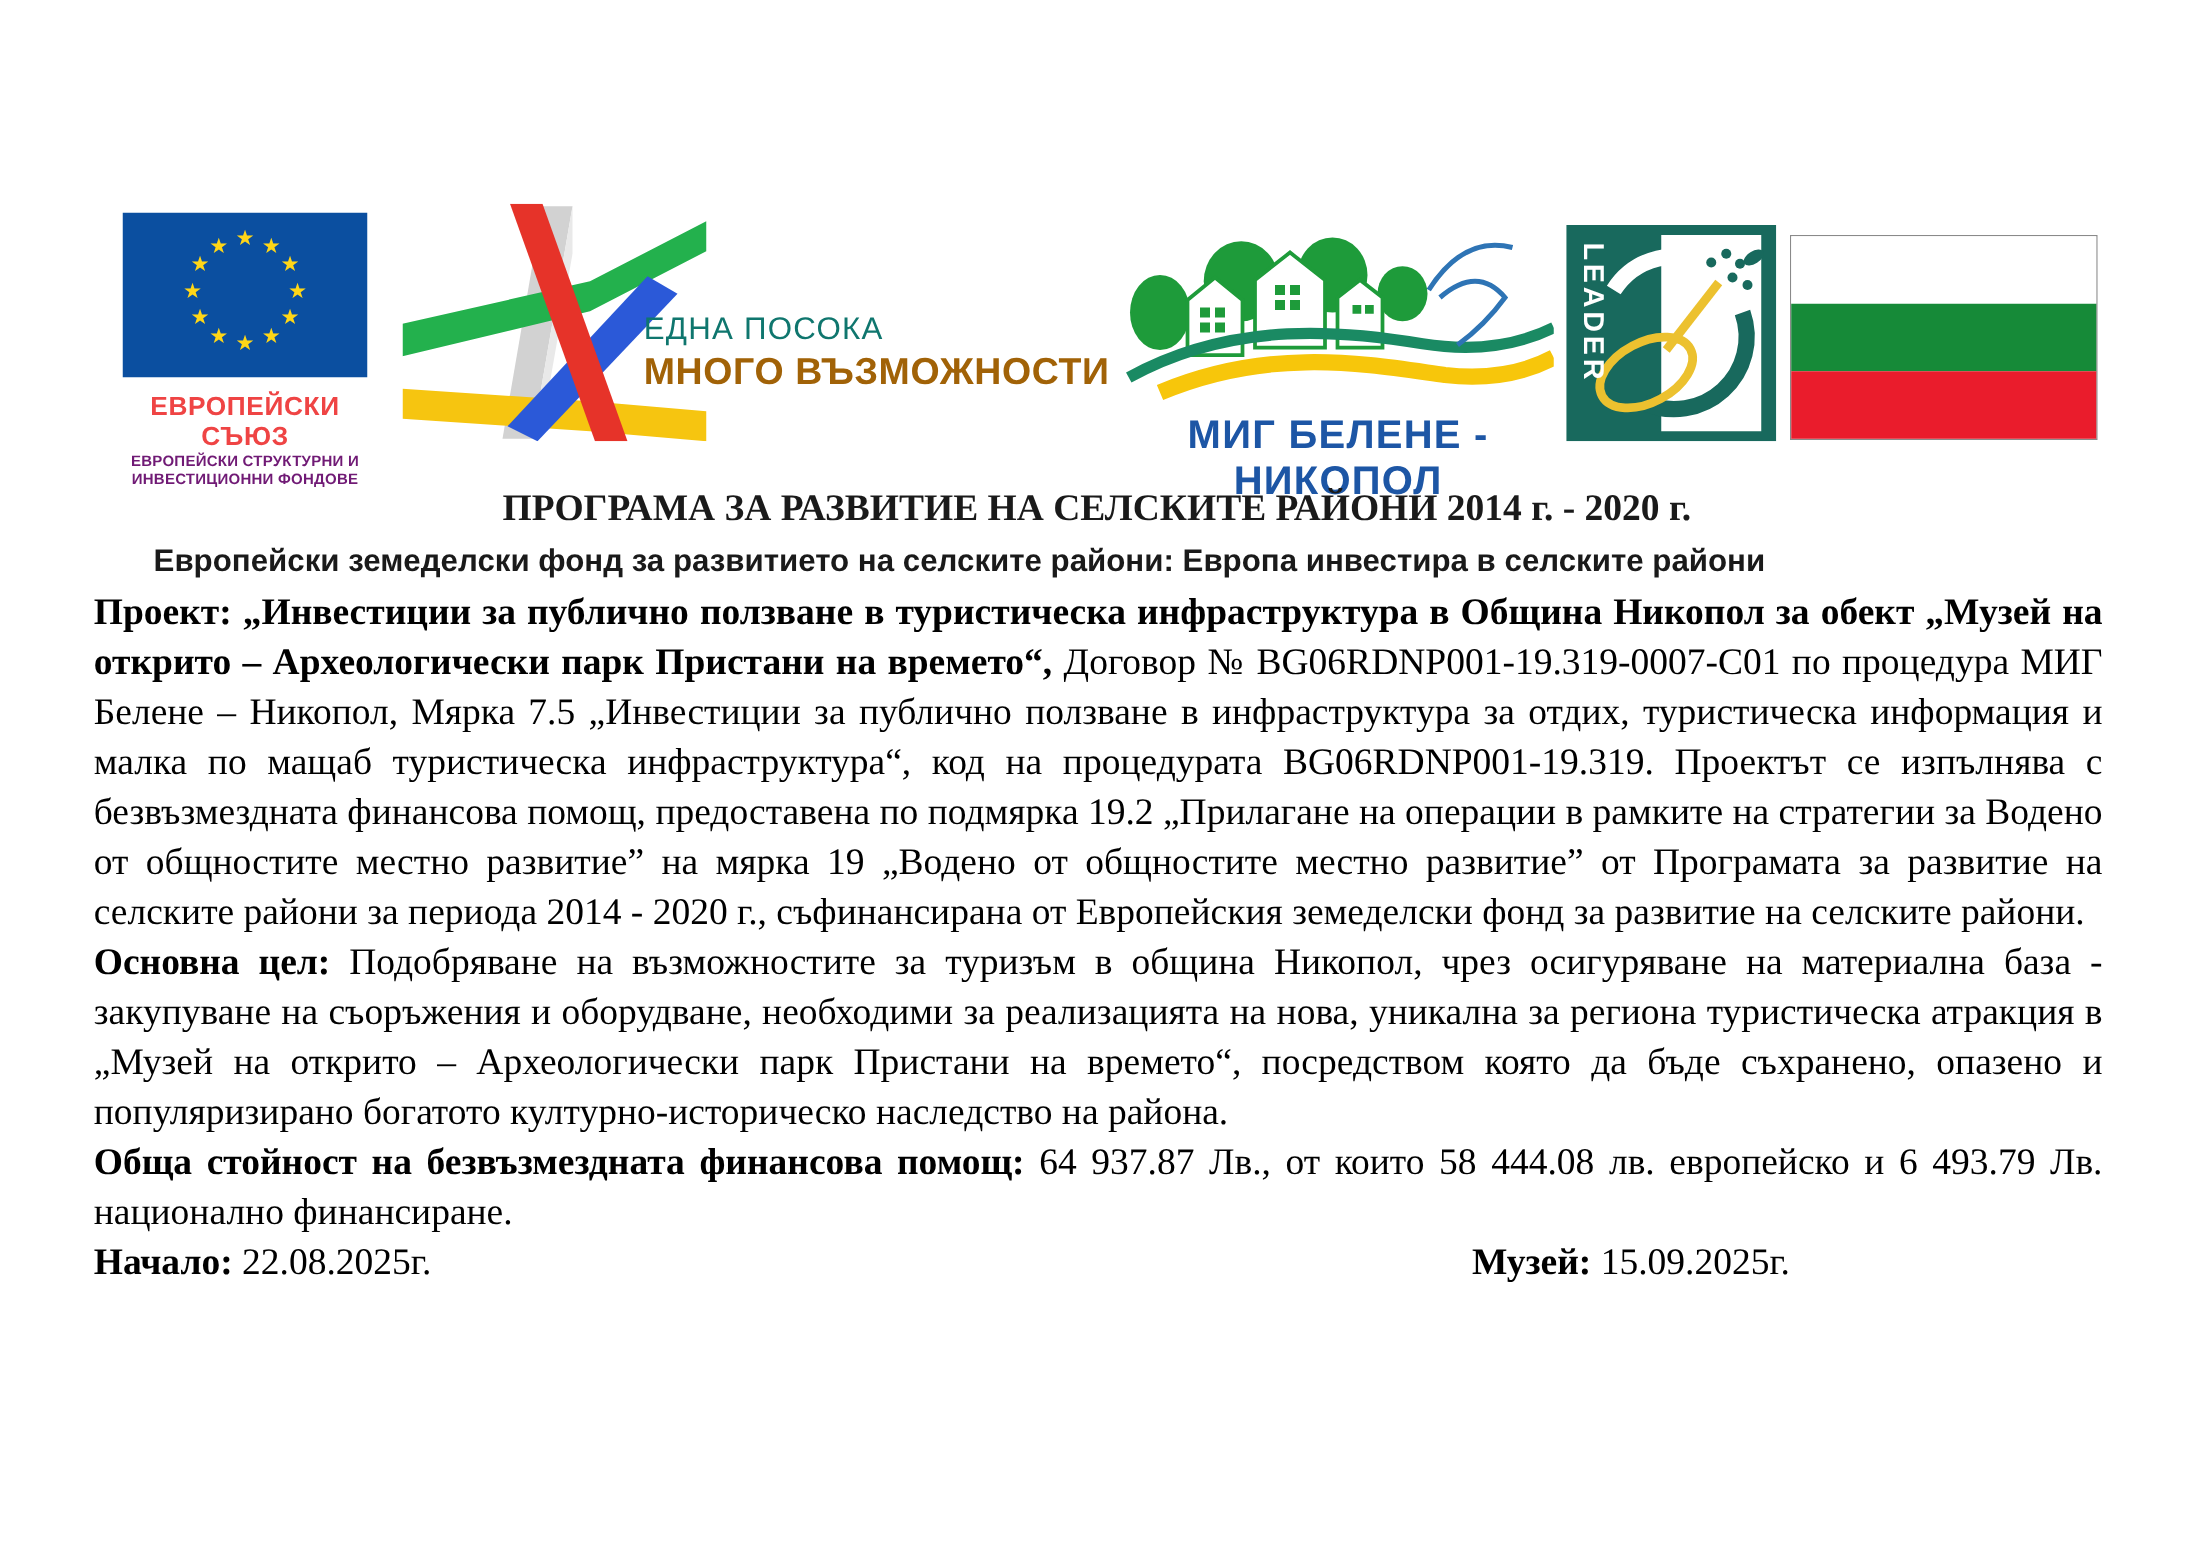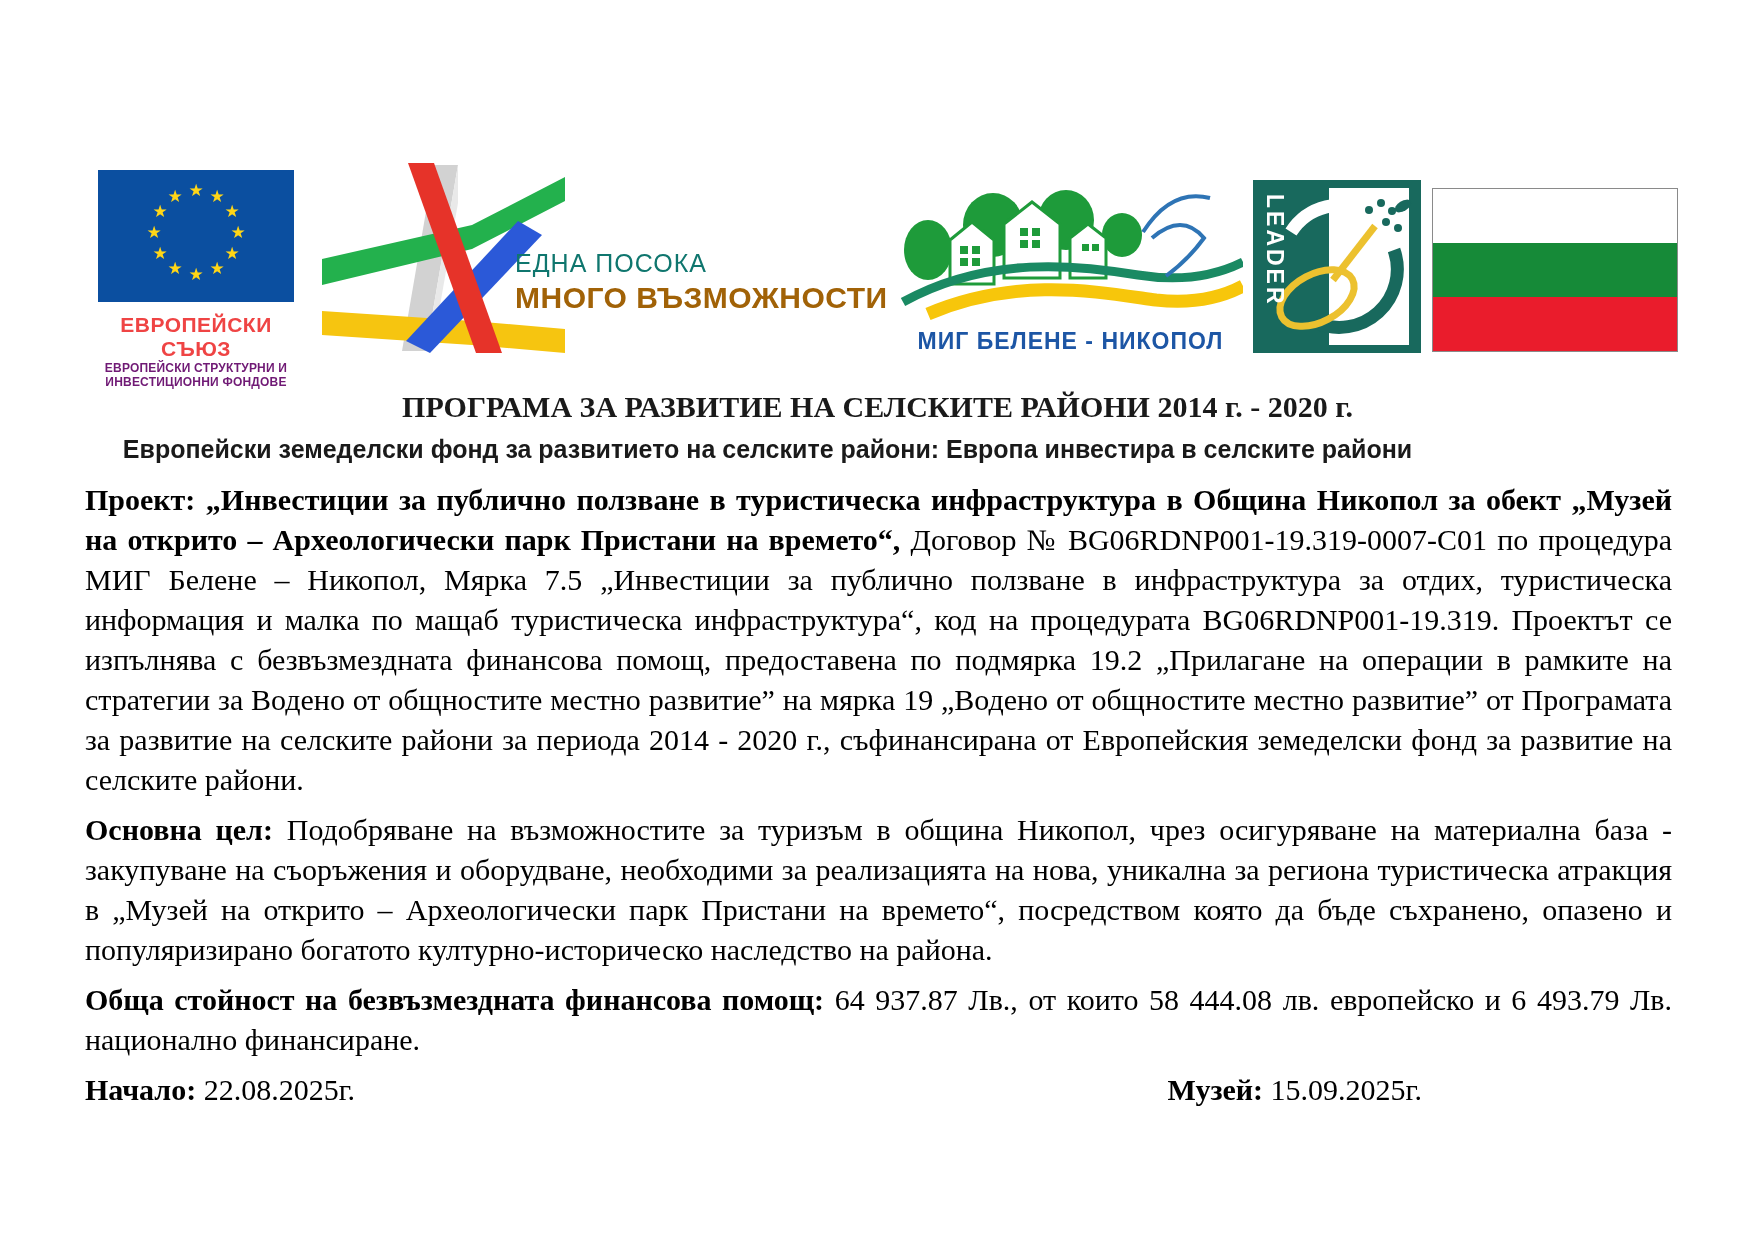--- a/index.html
+++ b/index.html
@@ -10,33 +10,33 @@
   
   .logo-band { position:absolute; left:0; top:0; width:1755px; height:380px; }
   .eu-logo { position:absolute; left:98px; top:170px; width:196px; text-align:center; }
   .eu-caption { font-family:"Liberation Sans", sans-serif; font-weight:bold; font-size:21px; color:#ef4444; margin-top:7px; letter-spacing:0.5px; }
   .eu-caption-small { font-family:"Liberation Sans", sans-serif; font-weight:bold; font-size:12px; color:#701a75; line-height:14px; letter-spacing:0.2px; }
   .ribbon-logo { position:absolute; left:322px; top:163px; }
   .edna-block { position:absolute; left:515px; top:247px; font-family:"Liberation Sans", sans-serif; }
   .edna-1 { font-size:25px; color:#0f766e; letter-spacing:1px; line-height:33px; }
   .edna-2 { font-size:30px; font-weight:bold; color:#a16207; letter-spacing:0.5px; line-height:36px; }
   .mig-logo { position:absolute; left:898px; top:180px; width:345px; }
-  .mig-label { font-family:"Liberation Sans", sans-serif; font-weight:bold; font-size:23px; color:#1d56a5; letter-spacing:1px; text-align:center; margin-top:2px; }
+  .mig-label { font-family:"Liberation Sans", sans-serif; font-weight:bold; font-size:32px; color:#1d56a5; letter-spacing:1px; text-align:center; margin-top:2px; }
   .leader-logo { position:absolute; left:1253px; top:180px; }
   .bg-flag { position:absolute; left:1432px; top:188px; width:246px; height:164px; border:1px solid #8a8a8a; box-sizing:border-box; }
   .bg-flag .stripe { width:100%; height:33.33%; }
   
   .h-title { position:absolute; left:0; top:390px; width:1755px; text-align:center;
     font-family:Liberation Serif, serif; font-weight:bold; font-size:30px; color:#1a1a1a; }
   .h-subtitle { position:absolute; left:0; top:435px; width:1535px; text-align:center;
     font-family:"Liberation Sans", sans-serif; font-weight:bold; font-size:25px; color:#1a1a1a; }
   
   .content { position:absolute; left:75px; top:470px; width:1607px;
     font-size:30px; line-height:40px; text-align:justify; }
-  .content p { margin:10px; }
+  .content p { margin:0; }
   .dates { display:flex; justify-content:space-between; }
   .date-end { margin-right:250px; }
   b { font-weight:bold; }
 </style>
 </head>
 <body>
 
 <div class="page">
 
   <div class="logo-band">

